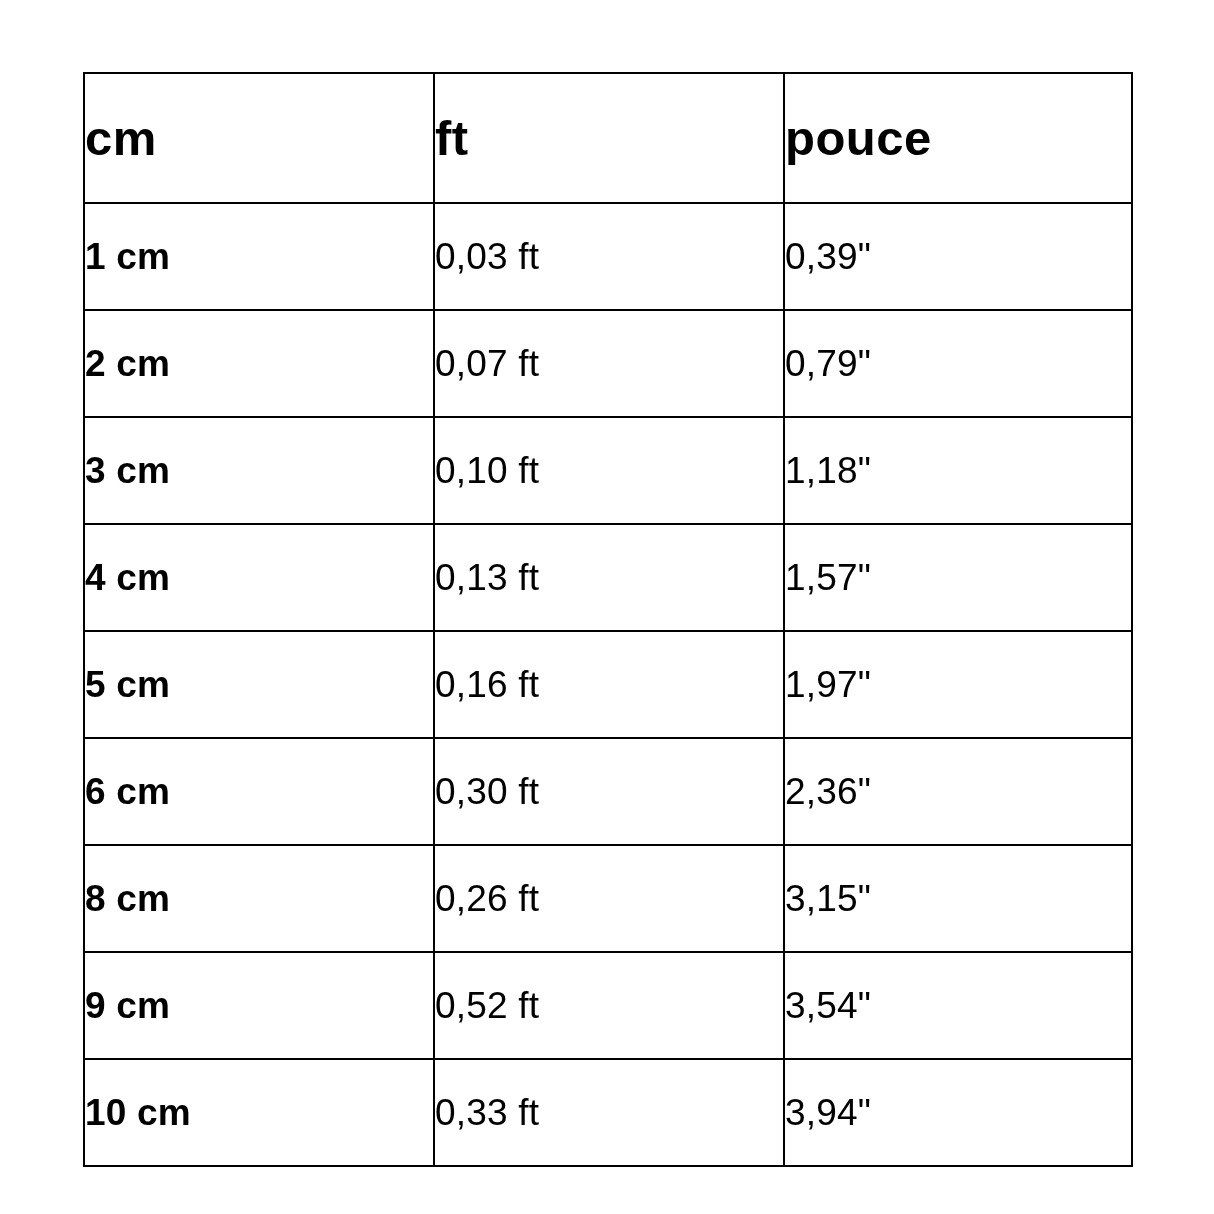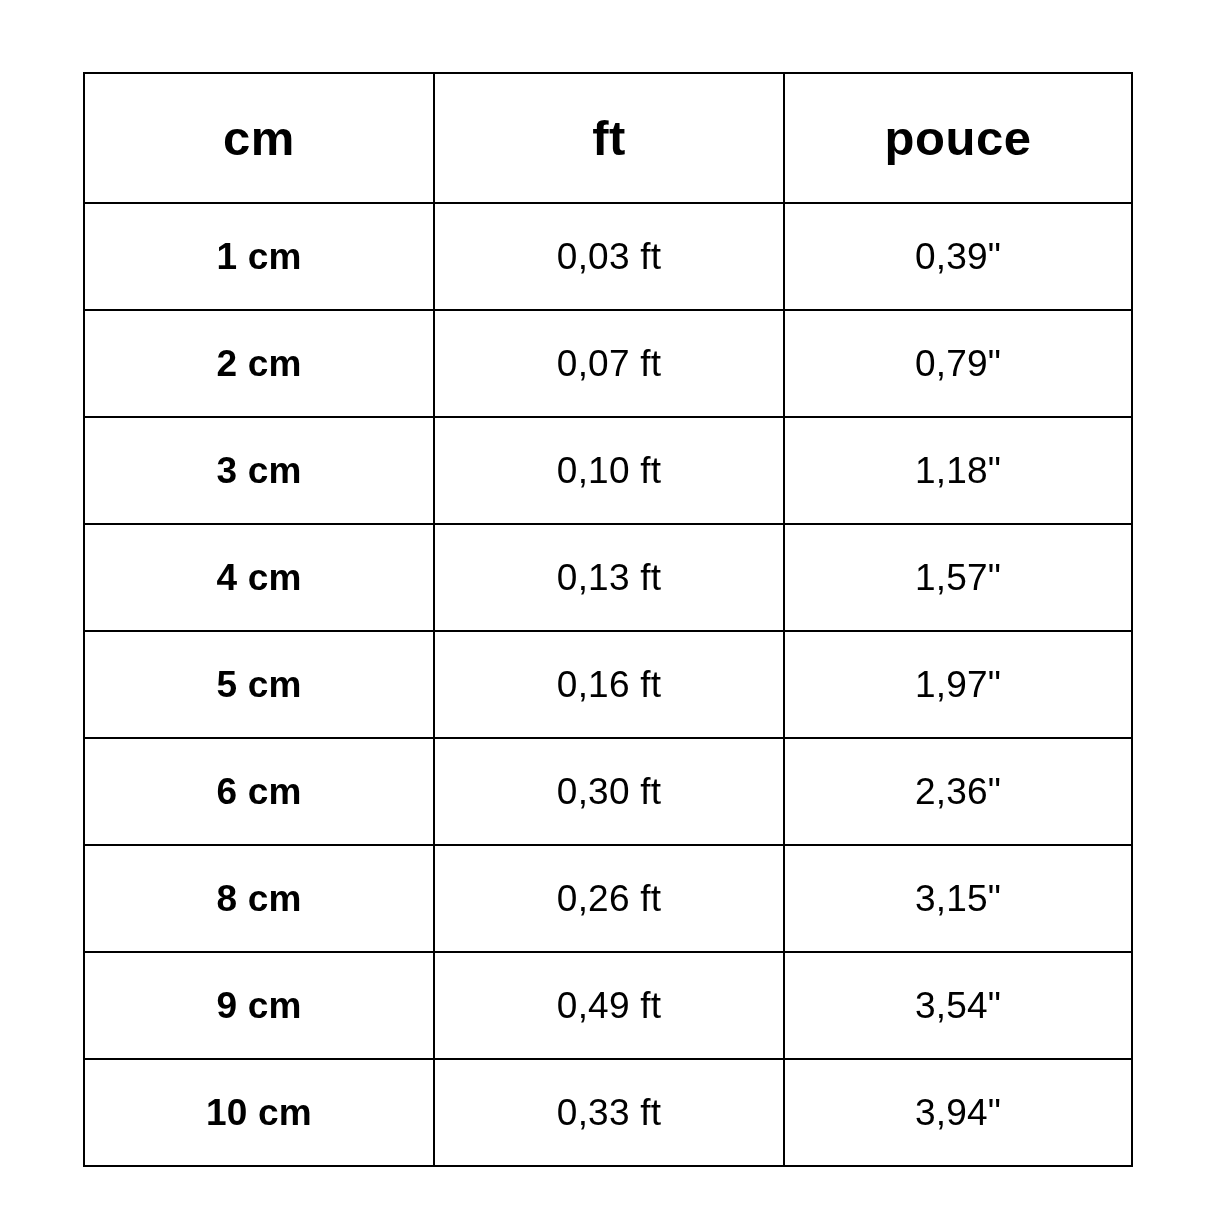--- a/index.html
+++ b/index.html
@@ -33,21 +33,21 @@
   table.conv {
     width: 100%;
     height: 100%;
     border-collapse: collapse;
     table-layout: fixed;
   }
 
   table.conv th,
   table.conv td {
     border: 2px solid #000000;
-    text-align: center;
+    text-align: left;
     vertical-align: middle;
     padding: 0;
   }
 
   
   col.c-cm   { width: 350px; }
   col.c-ft   { width: 350px; }
   col.c-in   { width: 348px; }
 
   thead th {
@@ -123,21 +123,21 @@
           <td class="val-cell">0,30 ft</td>
           <td class="val-cell">2,36"</td>
         </tr>
         <tr>
           <td class="cm-cell">8 cm</td>
           <td class="val-cell">0,26 ft</td>
           <td class="val-cell">3,15"</td>
         </tr>
         <tr>
           <td class="cm-cell">9 cm</td>
-          <td class="val-cell">0,49 ft</td>
+          <td class="val-cell">0,52 ft</td>
           <td class="val-cell">3,54"</td>
         </tr>
         <tr>
           <td class="cm-cell">10 cm</td>
           <td class="val-cell">0,33 ft</td>
           <td class="val-cell">3,94"</td>
         </tr>
       </tbody>
     </table>
   </div>

